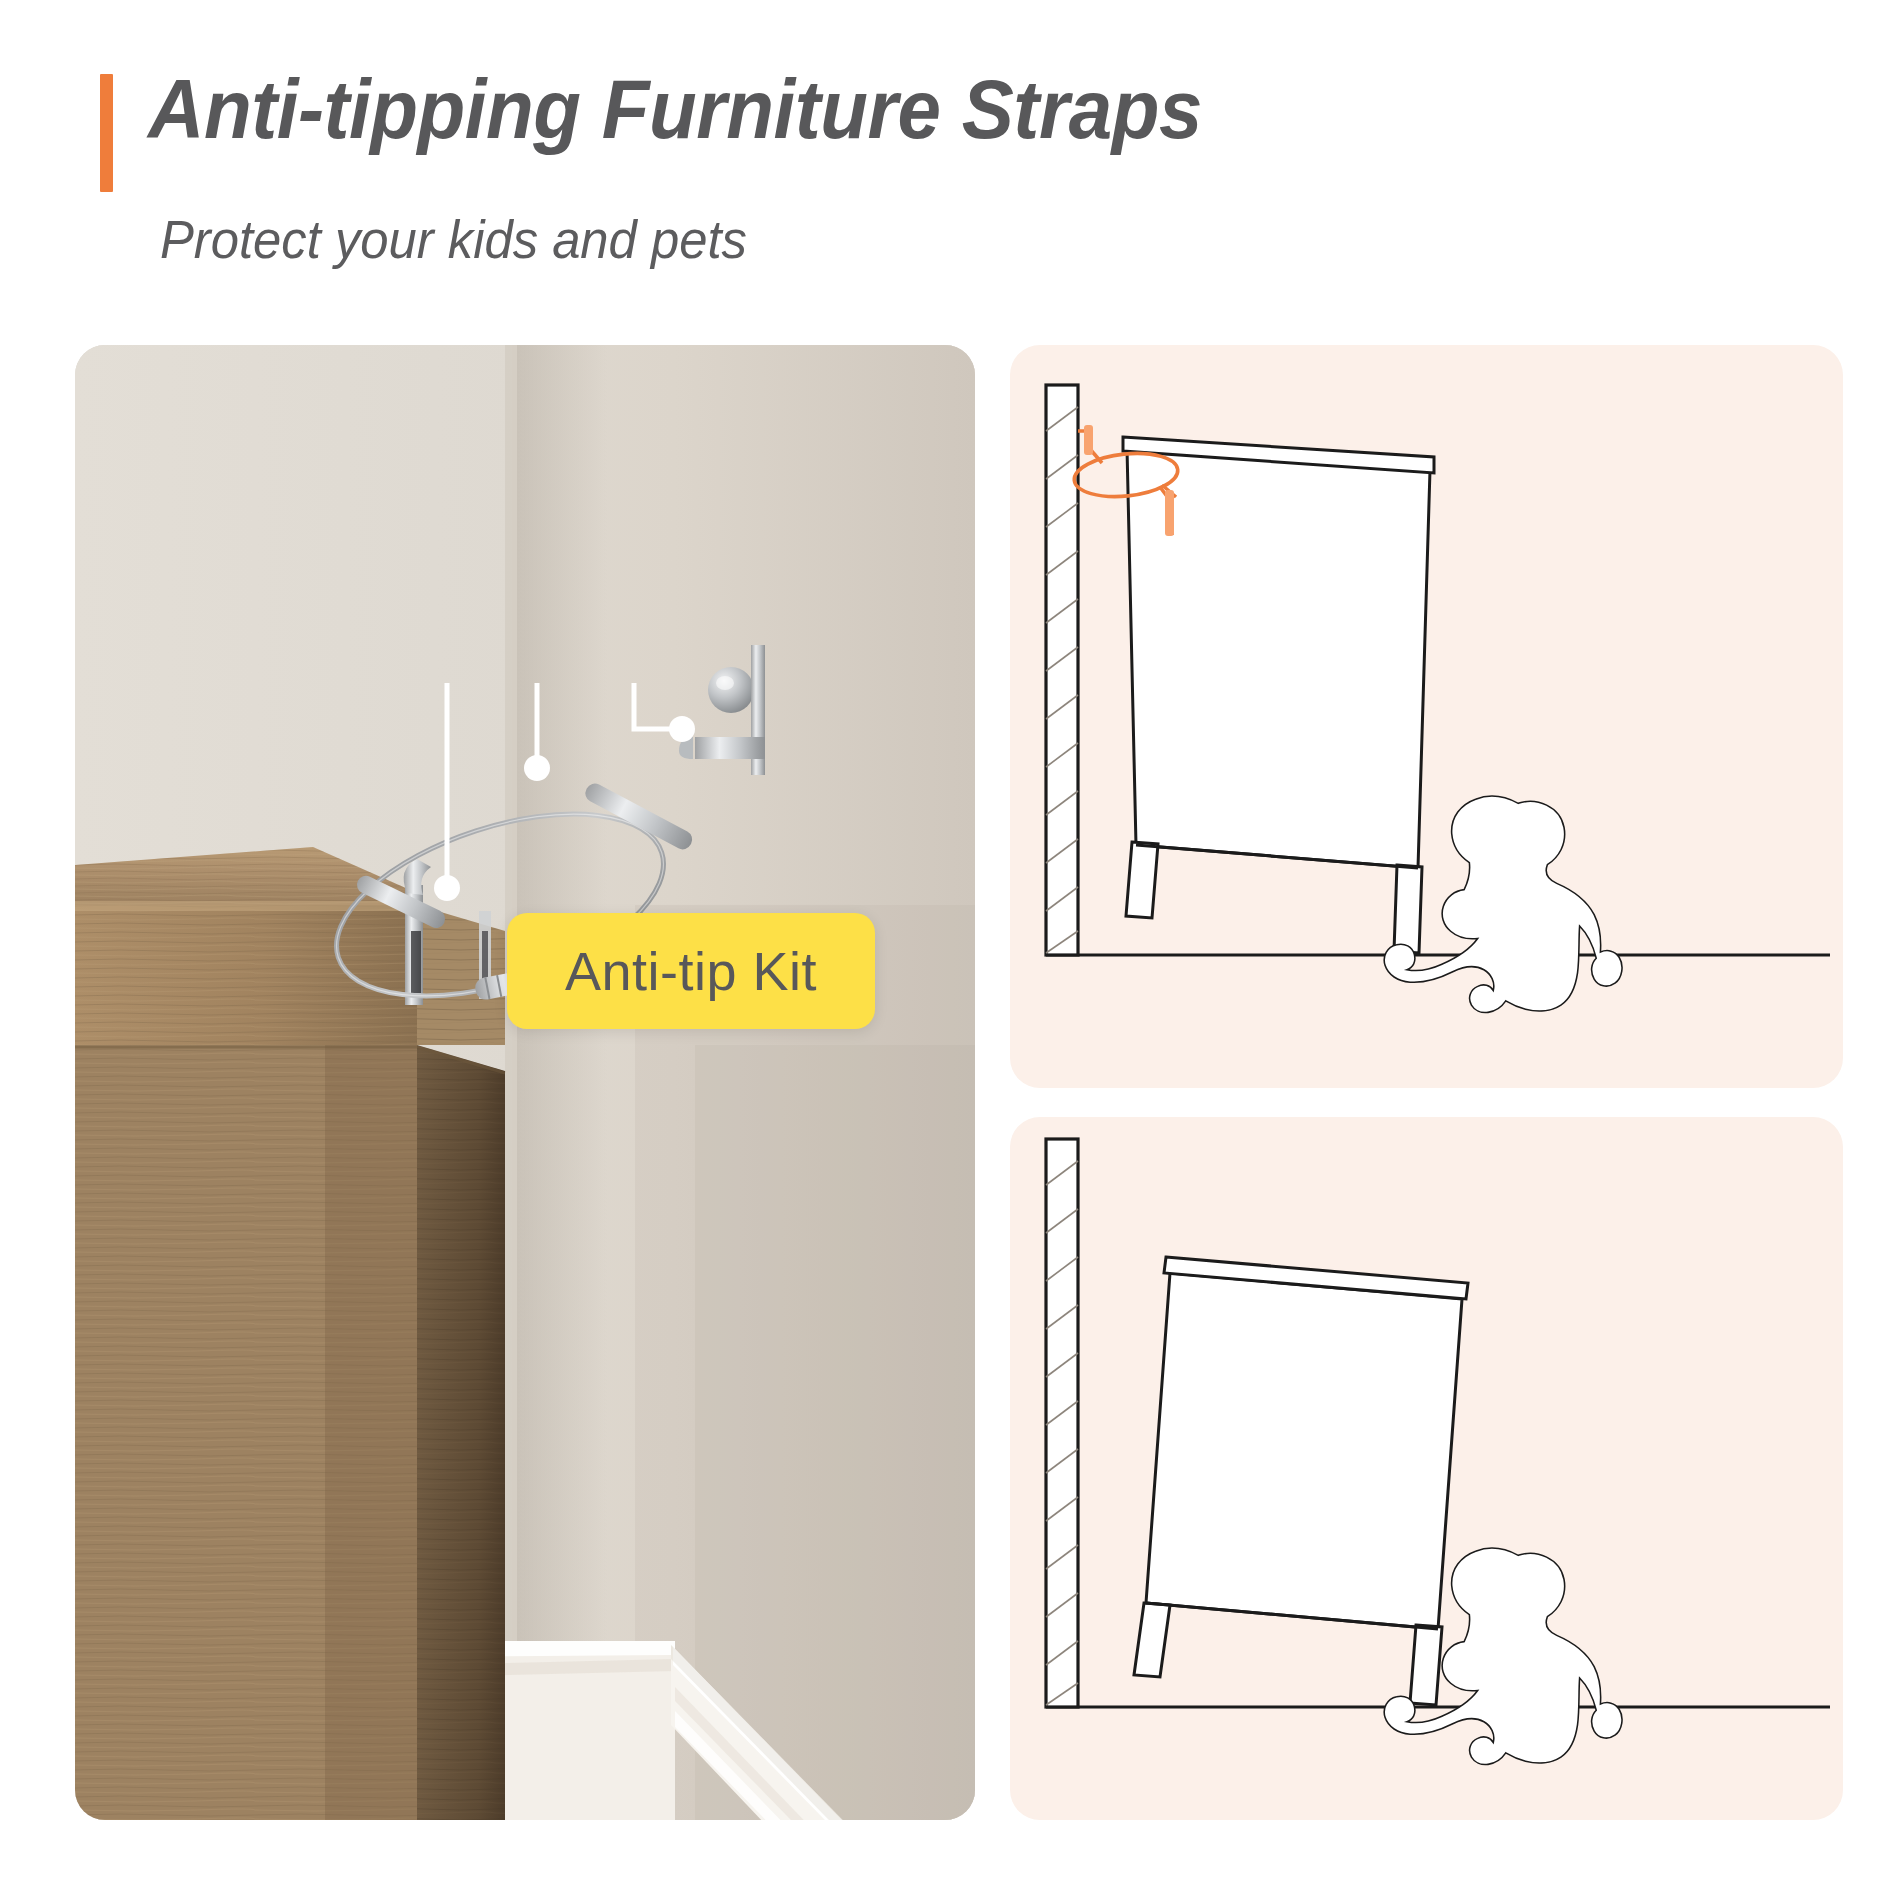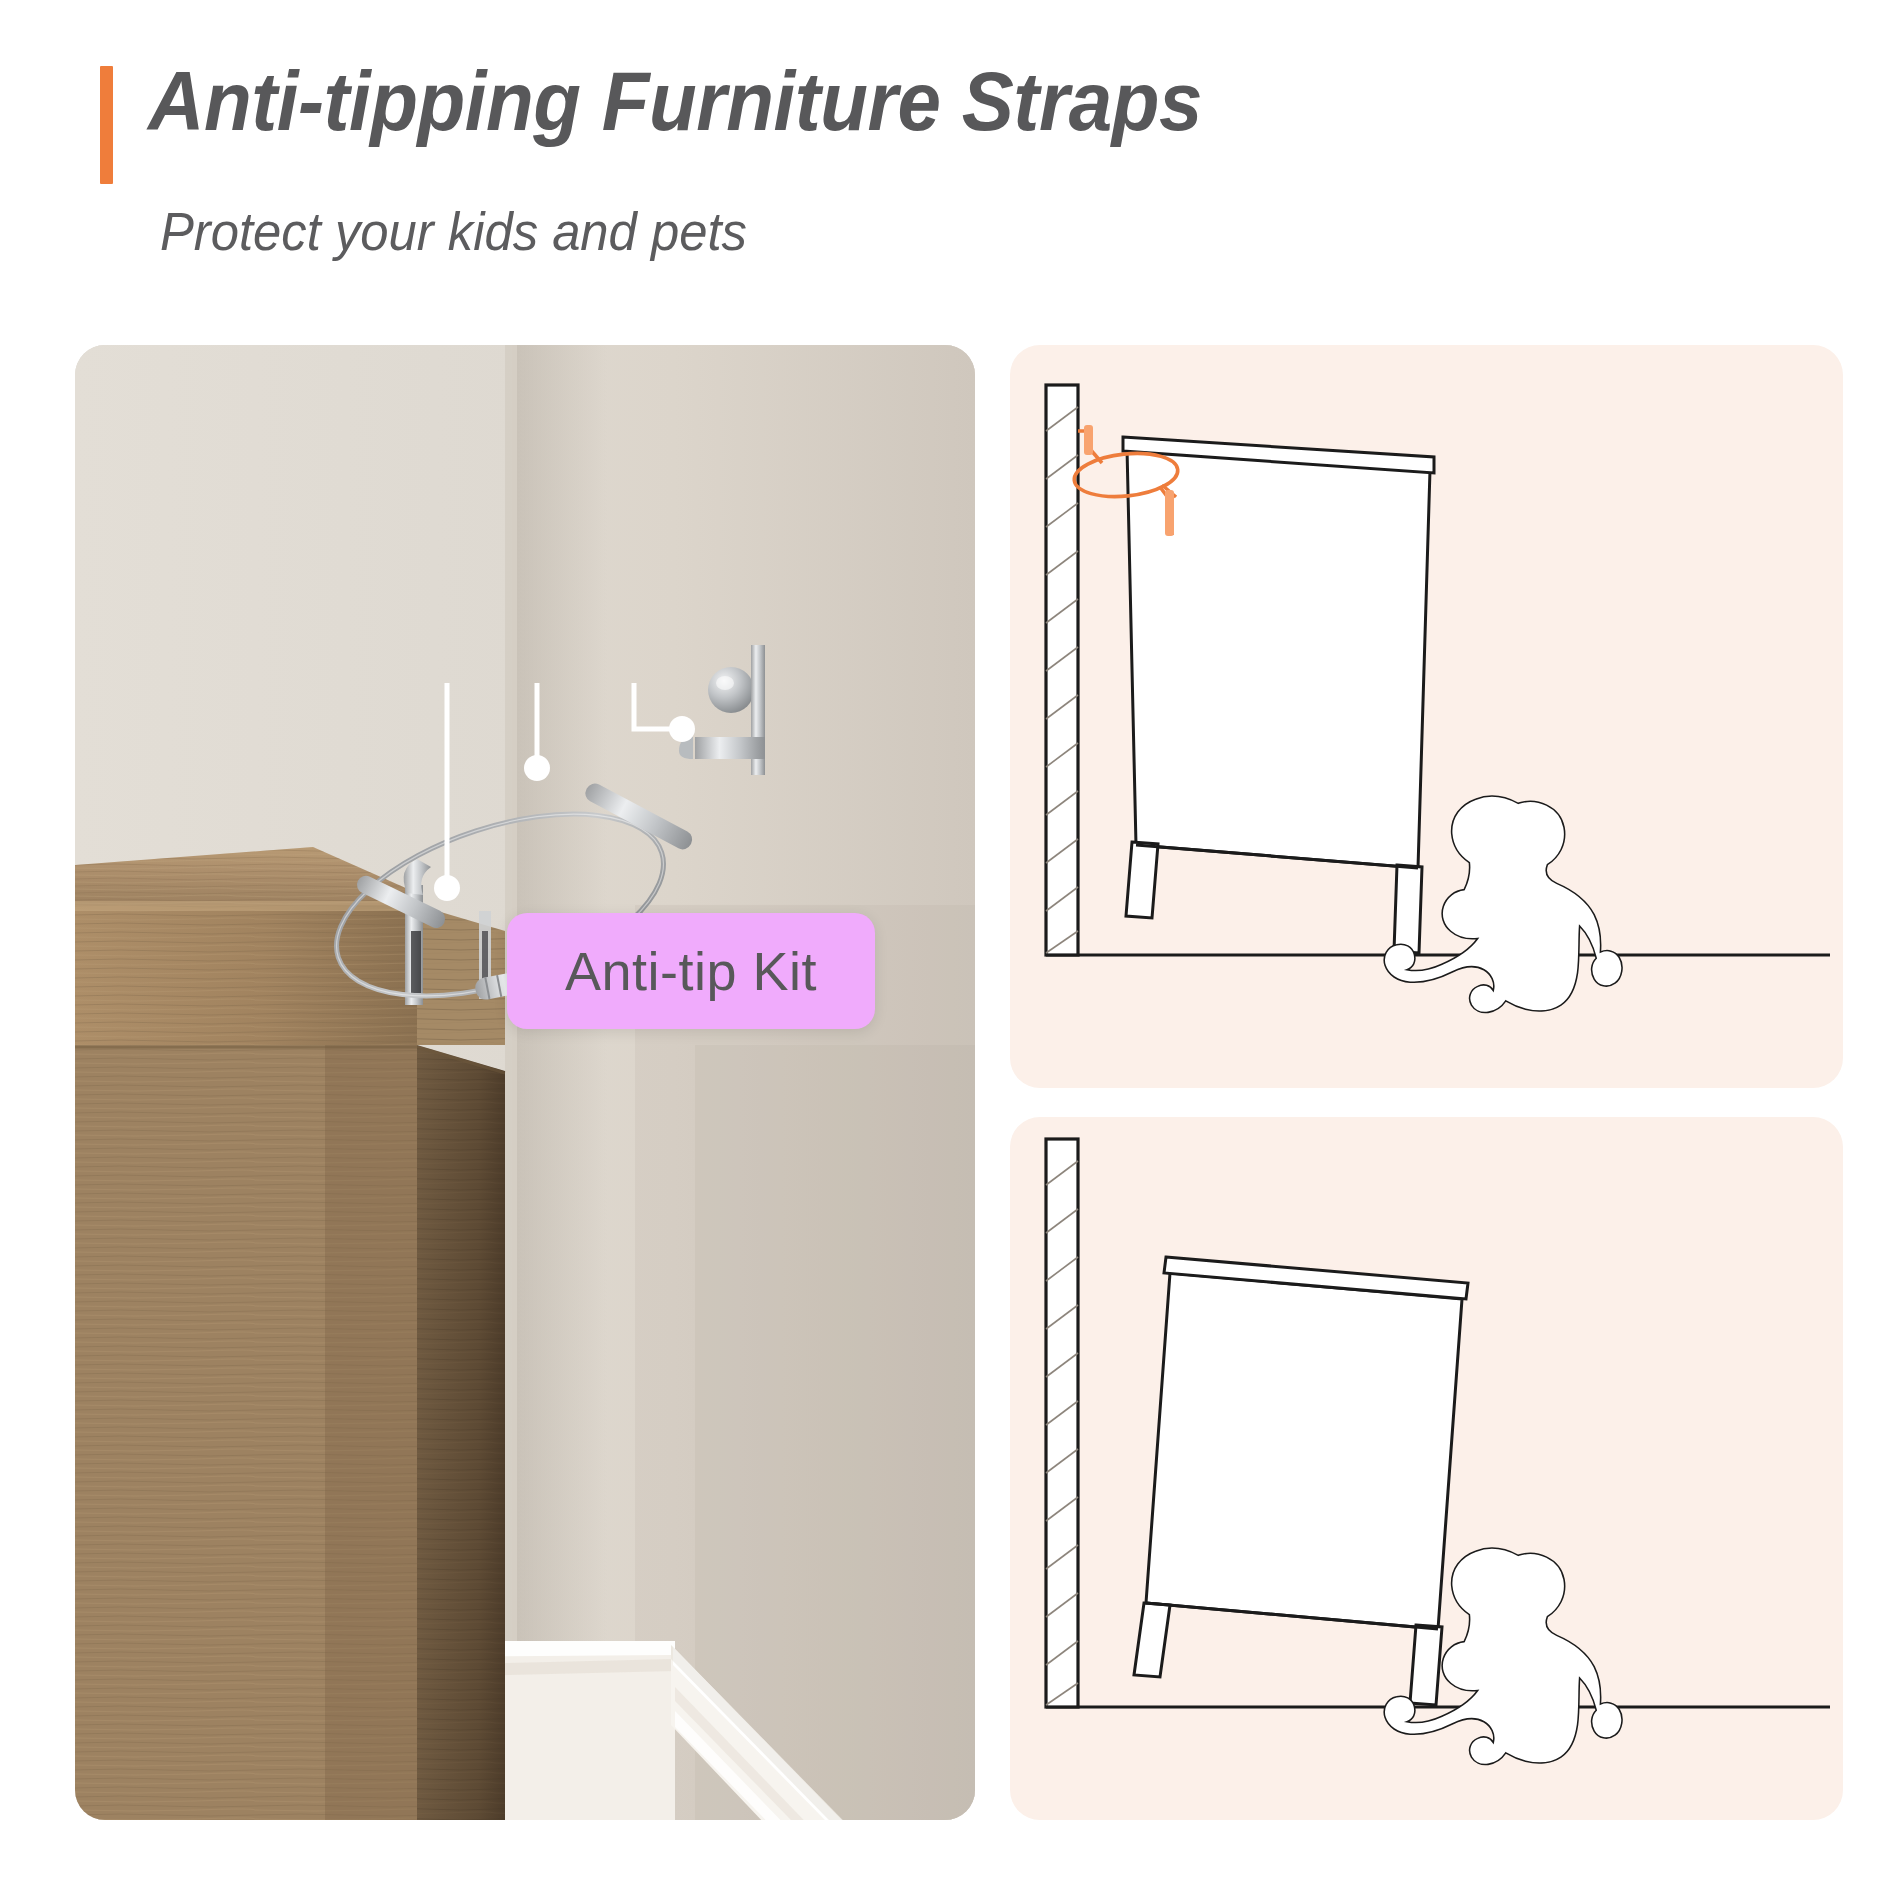--- a/index.html
+++ b/index.html
@@ -11,21 +11,21 @@
     width: 1900px;
     height: 1900px;
     font-family: "Liberation Sans", sans-serif;
     position: relative;
     overflow: hidden;
   }
 
   
   #header {
     position: absolute;
-    left: 0; top: 4px;
+    left: 0; top: 12px;
     width: 1536px;
     height: 330px;
   }
   #accent-bar {
     position: absolute;
     left: 100px;
     top: 62px;
     width: 13px;
     height: 118px;
     background: #ef7d3b;
@@ -91,21 +91,21 @@
   
   .ph-svg { position: absolute; left: 0; top: 0; }
 
   
   #anti-tip-label {
     position: absolute;
     left: 432px;
     top: 568px;
     width: 368px;
     height: 116px;
-    background: #f0abfc;
+    background: #fde047;
     border-radius: 20px;
     box-shadow: 0 3px 14px rgba(0,0,0,0.10);
     display: flex;
     align-items: center;
     justify-content: center;
     z-index: 30;
   }
   #anti-tip-label-text {
     font-size: 54px;
     color: #58585a;

